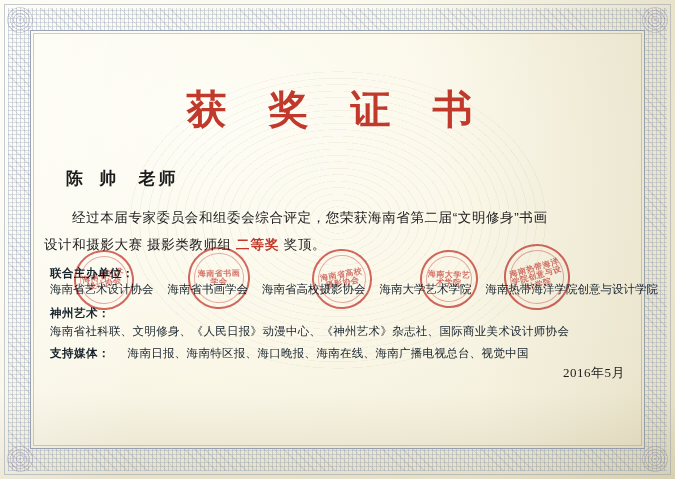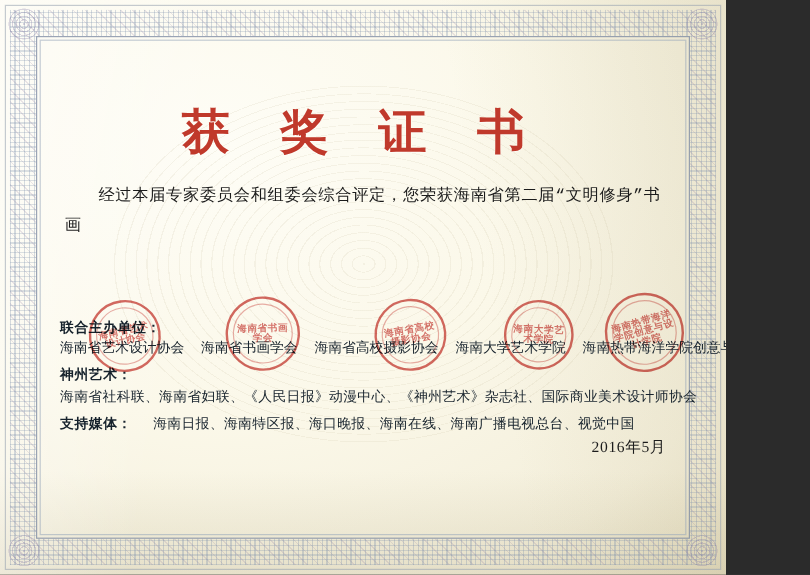--- a/index.html
+++ b/index.html
@@ -10,21 +10,21 @@
   body {
     width: 675px;
     height: 479px;
     overflow: hidden;
     font-family: "Liberation Sans", sans-serif;
   }
 
   
   #certificate {
     position: relative;
-    width: 605px;
+    width: 675px;
     height: 479px;
     background:
       radial-gradient(ellipse at 30% 25%, #fefdf6 0%, #fbf8e9 45%, #f3eeda 80%, #e9e2c8 100%);
     box-sizing: border-box;
     overflow: hidden;
   }
 
   
   .paper-shade {
     position: absolute;
@@ -140,23 +140,22 @@
     font-weight: bold;
     font-size: 17px;
     color: #1c1c1c;
     letter-spacing: 2px;
   }
   .recipient .name { letter-spacing: 6px; }
   .recipient .honorific { margin-left: 10px; letter-spacing: 3px; }
 
   .body-text {
     margin-top: 16px;
-    margin-left: 10px;
     margin-right: 6px;
-    font-family: Liberation Mono, monospace;
+    font-family: Liberation Sans, sans-serif;
     font-size: 13.5px;
     line-height: 1.85;
     color: #1c1c1c;
     letter-spacing: 0.6px;
   }
   .body-text .indent { display: inline-block; width: 28px; }
   .body-text .award {
     color: #c0392b;
     font-weight: bold;
     letter-spacing: 1px;
@@ -259,43 +258,50 @@
 
   <div class="rosette tl"></div>
   <div class="rosette tr"></div>
   <div class="rosette bl"></div>
   <div class="rosette br"></div>
 
   <div class="content">
 
     <div class="title">获 奖 证 书</div>
 
+    <div class="recipient">
+      <span class="name">陈 帅</span>
+      <span class="honorific">老师</span>
+    </div>
 
     <div class="body-text">
       <div class="body-line-1">
         <span class="indent"></span><span>经过本届专家委员会和组委会综合评定，您荣获海南省第二届“文明修身”书画</span>
+      </div>
+      <div class="body-line-2">
+        <span>设计和摄影大赛  摄影类教师组 </span><span class="award">二等奖</span><span> 奖顶。</span>
       </div>
     </div>
 
     <div class="orgs">
 
       <div class="org-row">
         <div class="org-label">联合主办单位：</div>
         <div class="host-names">
           <span>海南省艺术设计协会</span>
           <span>海南省书画学会</span>
           <span>海南省高校摄影协会</span>
           <span>海南大学艺术学院</span>
           <span>海南热带海洋学院创意与设计学院</span>
         </div>
       </div>
 
       <div class="org-row inline" style="margin-top:6px;">
         <span class="org-label">神州艺术：</span>
-        <span class="org-value">海南省社科联、海南省妇联、《人民日报》动漫中心、《神州艺术》杂志社、国际商业美术设计师协会</span>
+        <span class="org-value">海南省社科联、文明修身、《人民日报》动漫中心、《神州艺术》杂志社、国际商业美术设计师协会</span>
       </div>
 
       <div class="org-row inline" style="margin-top:5px;font-family:Liberation Mono, monospace;">
         <span class="org-label">支持媒体：</span>
         <span class="org-value">海南日报、海南特区报、海口晚报、海南在线、海南广播电视总台、视觉中国</span>
       </div>
 
     </div>
 
     <div class="seal seal-1">

